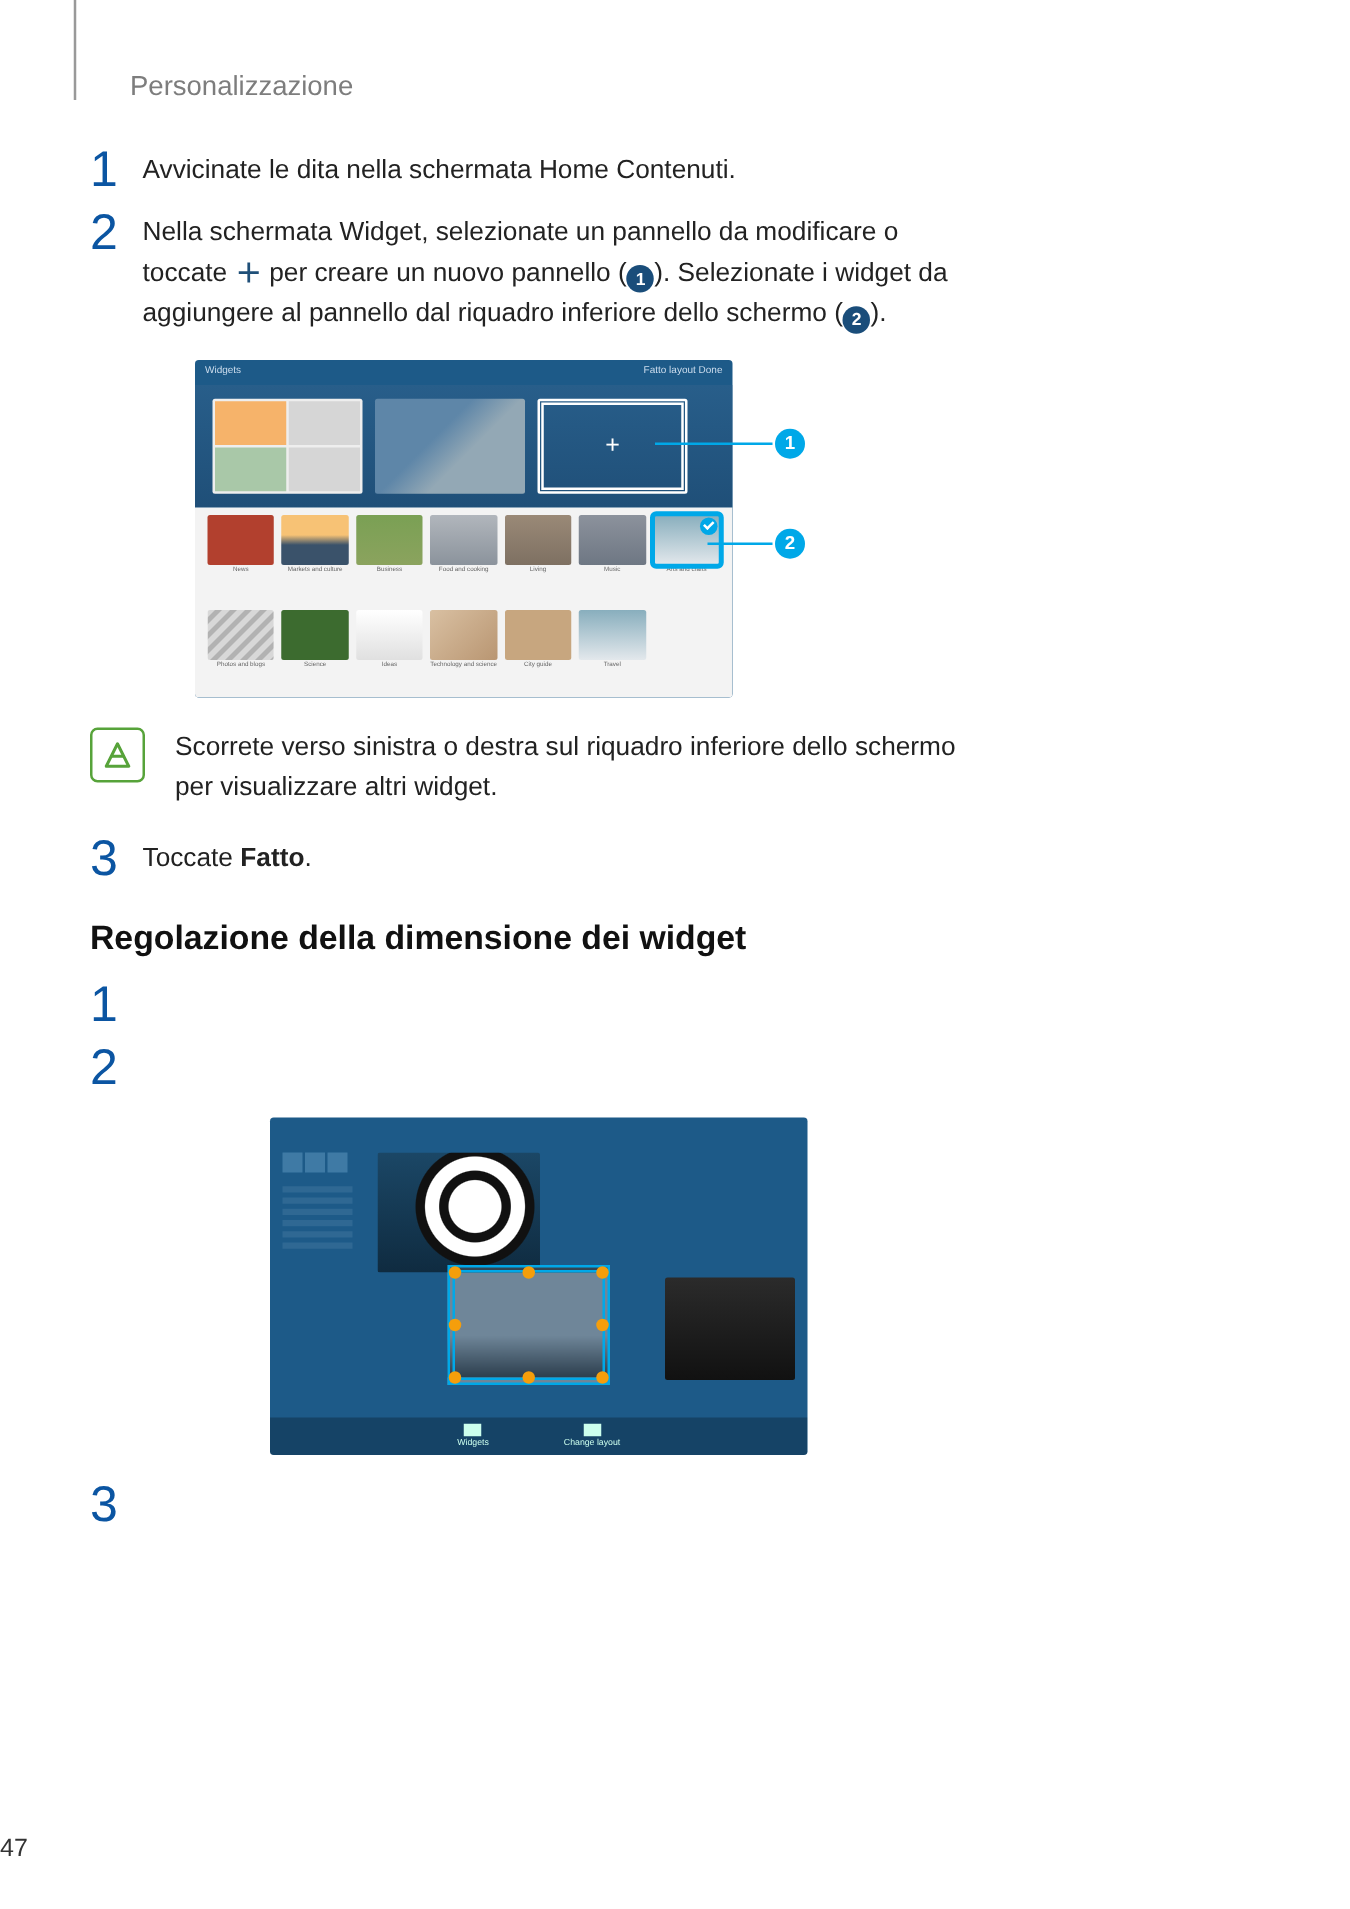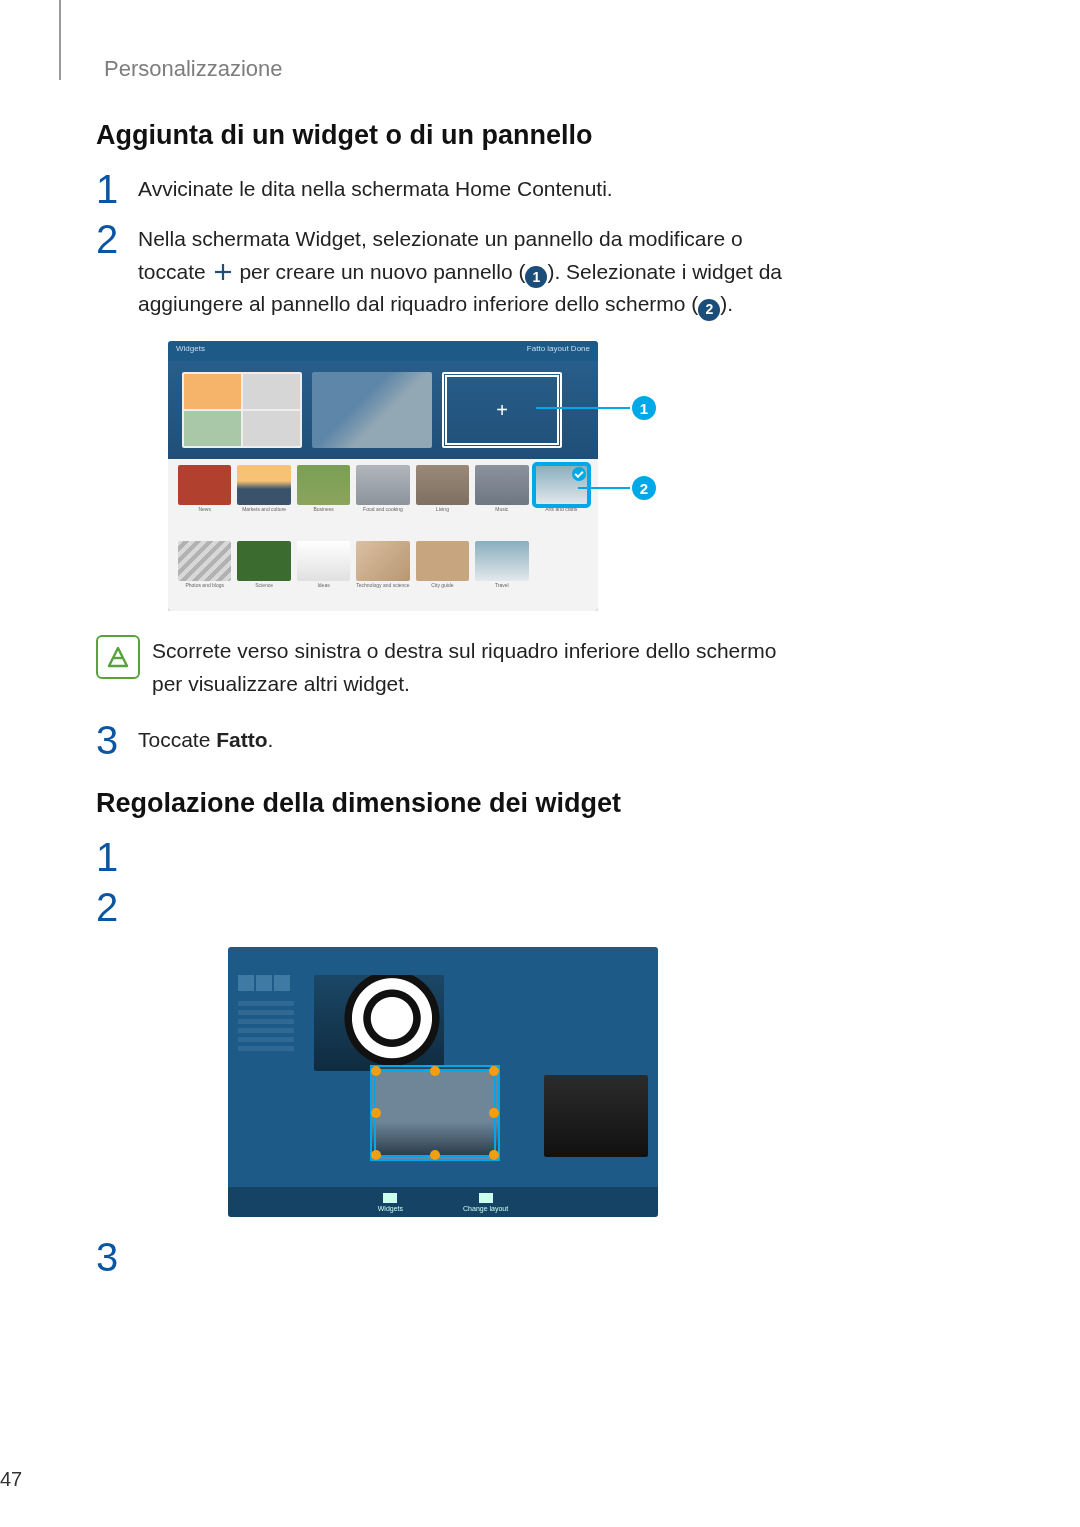--- a/index.html
+++ b/index.html
@@ -1,17 +1,17 @@
 <!DOCTYPE html>
 <html><head>
 <meta charset="utf-8">
 <style>
   * { box-sizing: border-box; margin: 0; padding: 0; }
   html, body { width: 1080px; height: 1527px; background: #fff; font-family: Arial, Helvetica, sans-serif; color: #222; }
-  .page { position: relative; width: 880px; height: 1527px; padding: 50px 90px 40px 96px; }
+  .page { position: relative; width: 880px; height: 1527px; padding: 50px 90px 40px 72px; }
   .vline { position: absolute; left: 59px; top: 0; width: 2px; height: 80px; background: #999; }
   .breadcrumb { position: absolute; left: 104px; top: 56px; font-size: 22px; color: #7d7d7d; }
   .content { position: relative; margin-top: 70px; }
   h2 { font-size: 27px; font-weight: bold; color: #111; margin-top: 28px; margin-bottom: 22px; }
   .step { display: flex; align-items: flex-start; margin-bottom: 14px; line-height: 1.55; }
   .step-num { font-size: 40px; font-weight: 300; color: #0b55a2; width: 42px; flex: 0 0 42px; text-align: left; line-height: 1; margin-top: -4px; }
   .step-body { font-size: 21px; color: #222; flex: 1; }
   .step-body b { font-weight: bold; }
   .circ { display: inline-flex; align-items: center; justify-content: center; width: 22px; height: 22px; border-radius: 50%; background: #1a4d7a; color: #fff; font-size: 14px; font-weight: bold; vertical-align: -3px; }
   .plus-icon { display: inline-flex; align-items: center; justify-content: center; width: 22px; height: 22px; vertical-align: -3px; }
@@ -43,21 +43,21 @@
   .wth.grass { background: #3c6b2f; }
   .wth.circuit { background: linear-gradient(135deg,#d9c0a2,#b99672); }
   .wcap { font-size: 5px; color: #666; margin-top: 2px; text-align: center; line-height: 1.1; }
   .wslot.sel .wth { outline: 4px solid #00a8e8; outline-offset: -1px; }
   .wslot.sel .chk { position: absolute; right: 2px; top: 2px; width: 14px; height: 14px; border-radius: 50%; background: #00a8e8; display: flex; align-items: center; justify-content: center; }
   .wslot.sel .chk::after { content: ""; width: 6px; height: 3px; border-left: 2px solid #fff; border-bottom: 2px solid #fff; transform: rotate(-45deg); margin-top: -2px; }
   
   .callout { position: absolute; height: 2px; background: #00a8e8; }
   .callout .dot { position: absolute; right: -26px; top: -11px; width: 24px; height: 24px; border-radius: 50%; background: #00a8e8; color: #fff; font-size: 15px; font-weight: bold; display: flex; align-items: center; justify-content: center; }
   
-  .note { display: flex; align-items: flex-start; gap: 12px; margin: 10px 0 24px 0; }
+  .note { display: flex; align-items: flex-start; gap: 24px; margin: 10px 0 24px 0; }
   .note-icon { width: 44px; height: 44px; border: 2.5px solid #57a33a; border-radius: 6px; display: flex; align-items: center; justify-content: center; flex: 0 0 44px; }
   .note-icon svg { width: 28px; height: 28px; }
   .note-text { font-size: 21px; line-height: 1.55; color: #222; }
   
   .screenshot2 { width: 430px; height: 270px; background: #1d5a88; border-radius: 3px; position: relative; overflow: hidden; }
   .sc2-left { position: absolute; left: 10px; top: 28px; width: 64px; }
   .sc2-left .sq { width: 16px; height: 16px; background: #3f7aa5; display: inline-block; margin-right: 2px; margin-bottom: 6px; }
   .sc2-left .line { width: 56px; height: 5px; background: #2f6893; margin-bottom: 4px; }
   .sc2-main { position: absolute; left: 86px; top: 28px; right: 10px; bottom: 36px; }
   .sc2-ball { width: 130px; height: 96px; background: radial-gradient(circle at 60% 45%, #fff 0 22%, #111 23% 30%, #fff 31% 42%, #111 43% 50%, transparent 51%), linear-gradient(#1b4766,#0f2b40); border-radius: 2px; }
@@ -78,21 +78,20 @@
 </style>
 </head>
 <body>
 
 <div class="page">
   <div class="vline"></div>
   <div class="breadcrumb">Personalizzazione</div>
 
   <div class="content">
 
-    <h2>Aggiunta di un widget o di un pannello</h2>
 
     <div class="step">
       <div class="step-num">1</div>
       <div class="step-body">Avvicinate le dita nella schermata Home Contenuti.</div>
     </div>
 
     <div class="step">
       <div class="step-num">2</div>
       <div class="step-body">
         <span>Nella schermata Widget, selezionate un pannello da modificare o toccate </span><span class="plus-icon">

